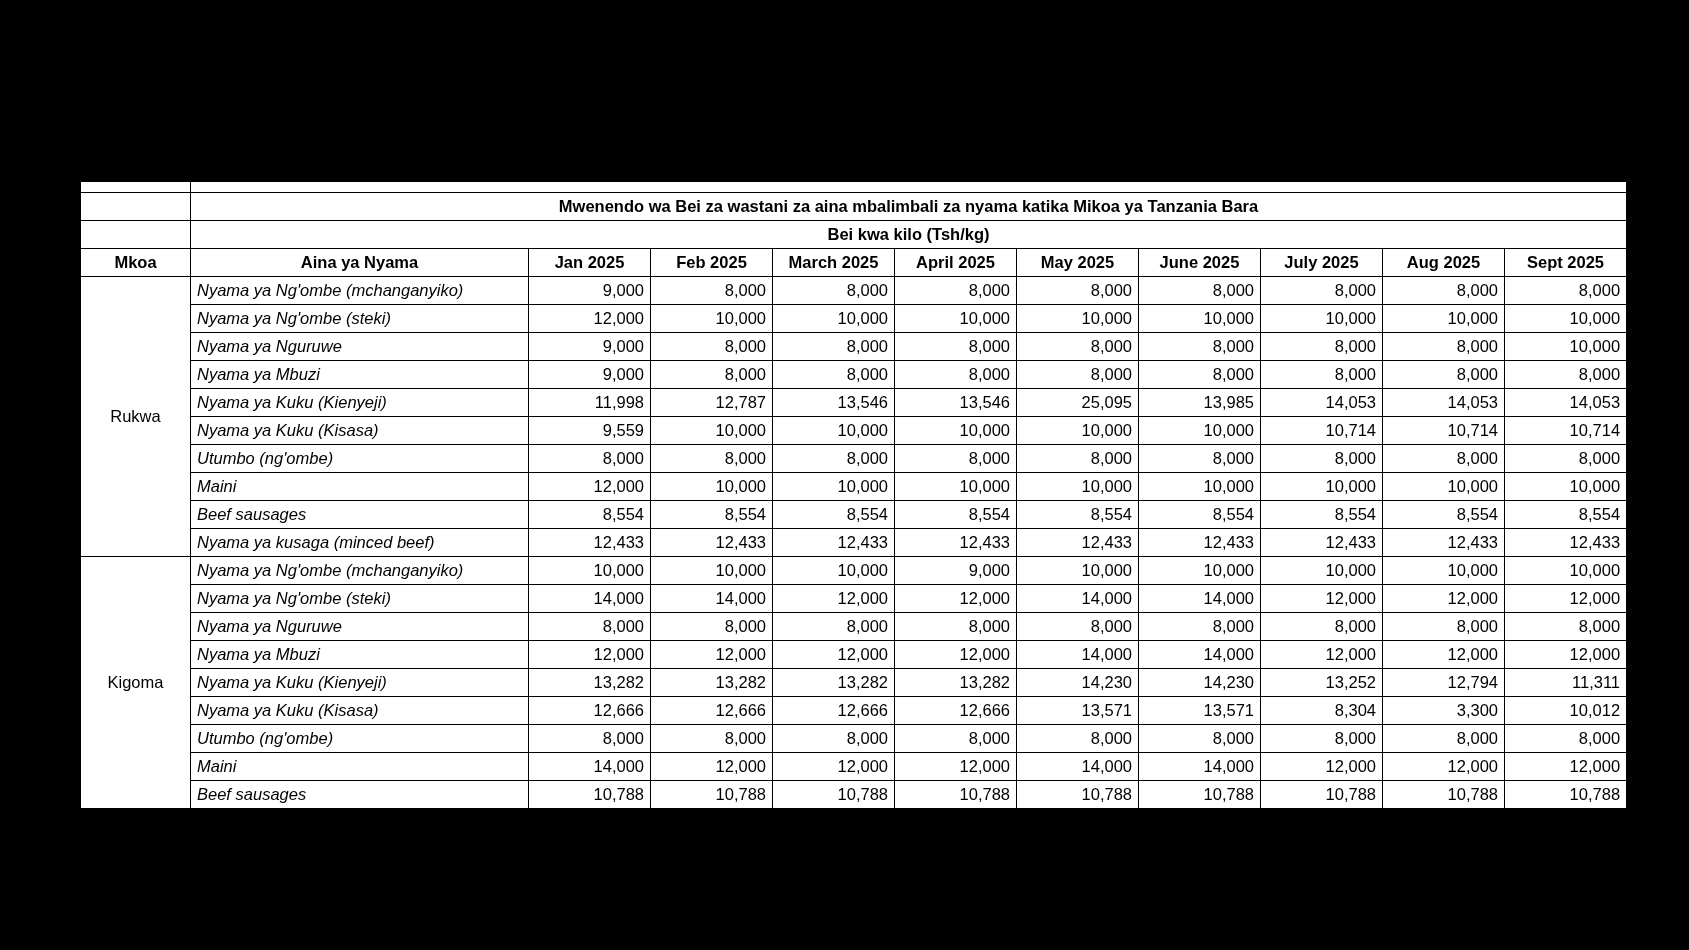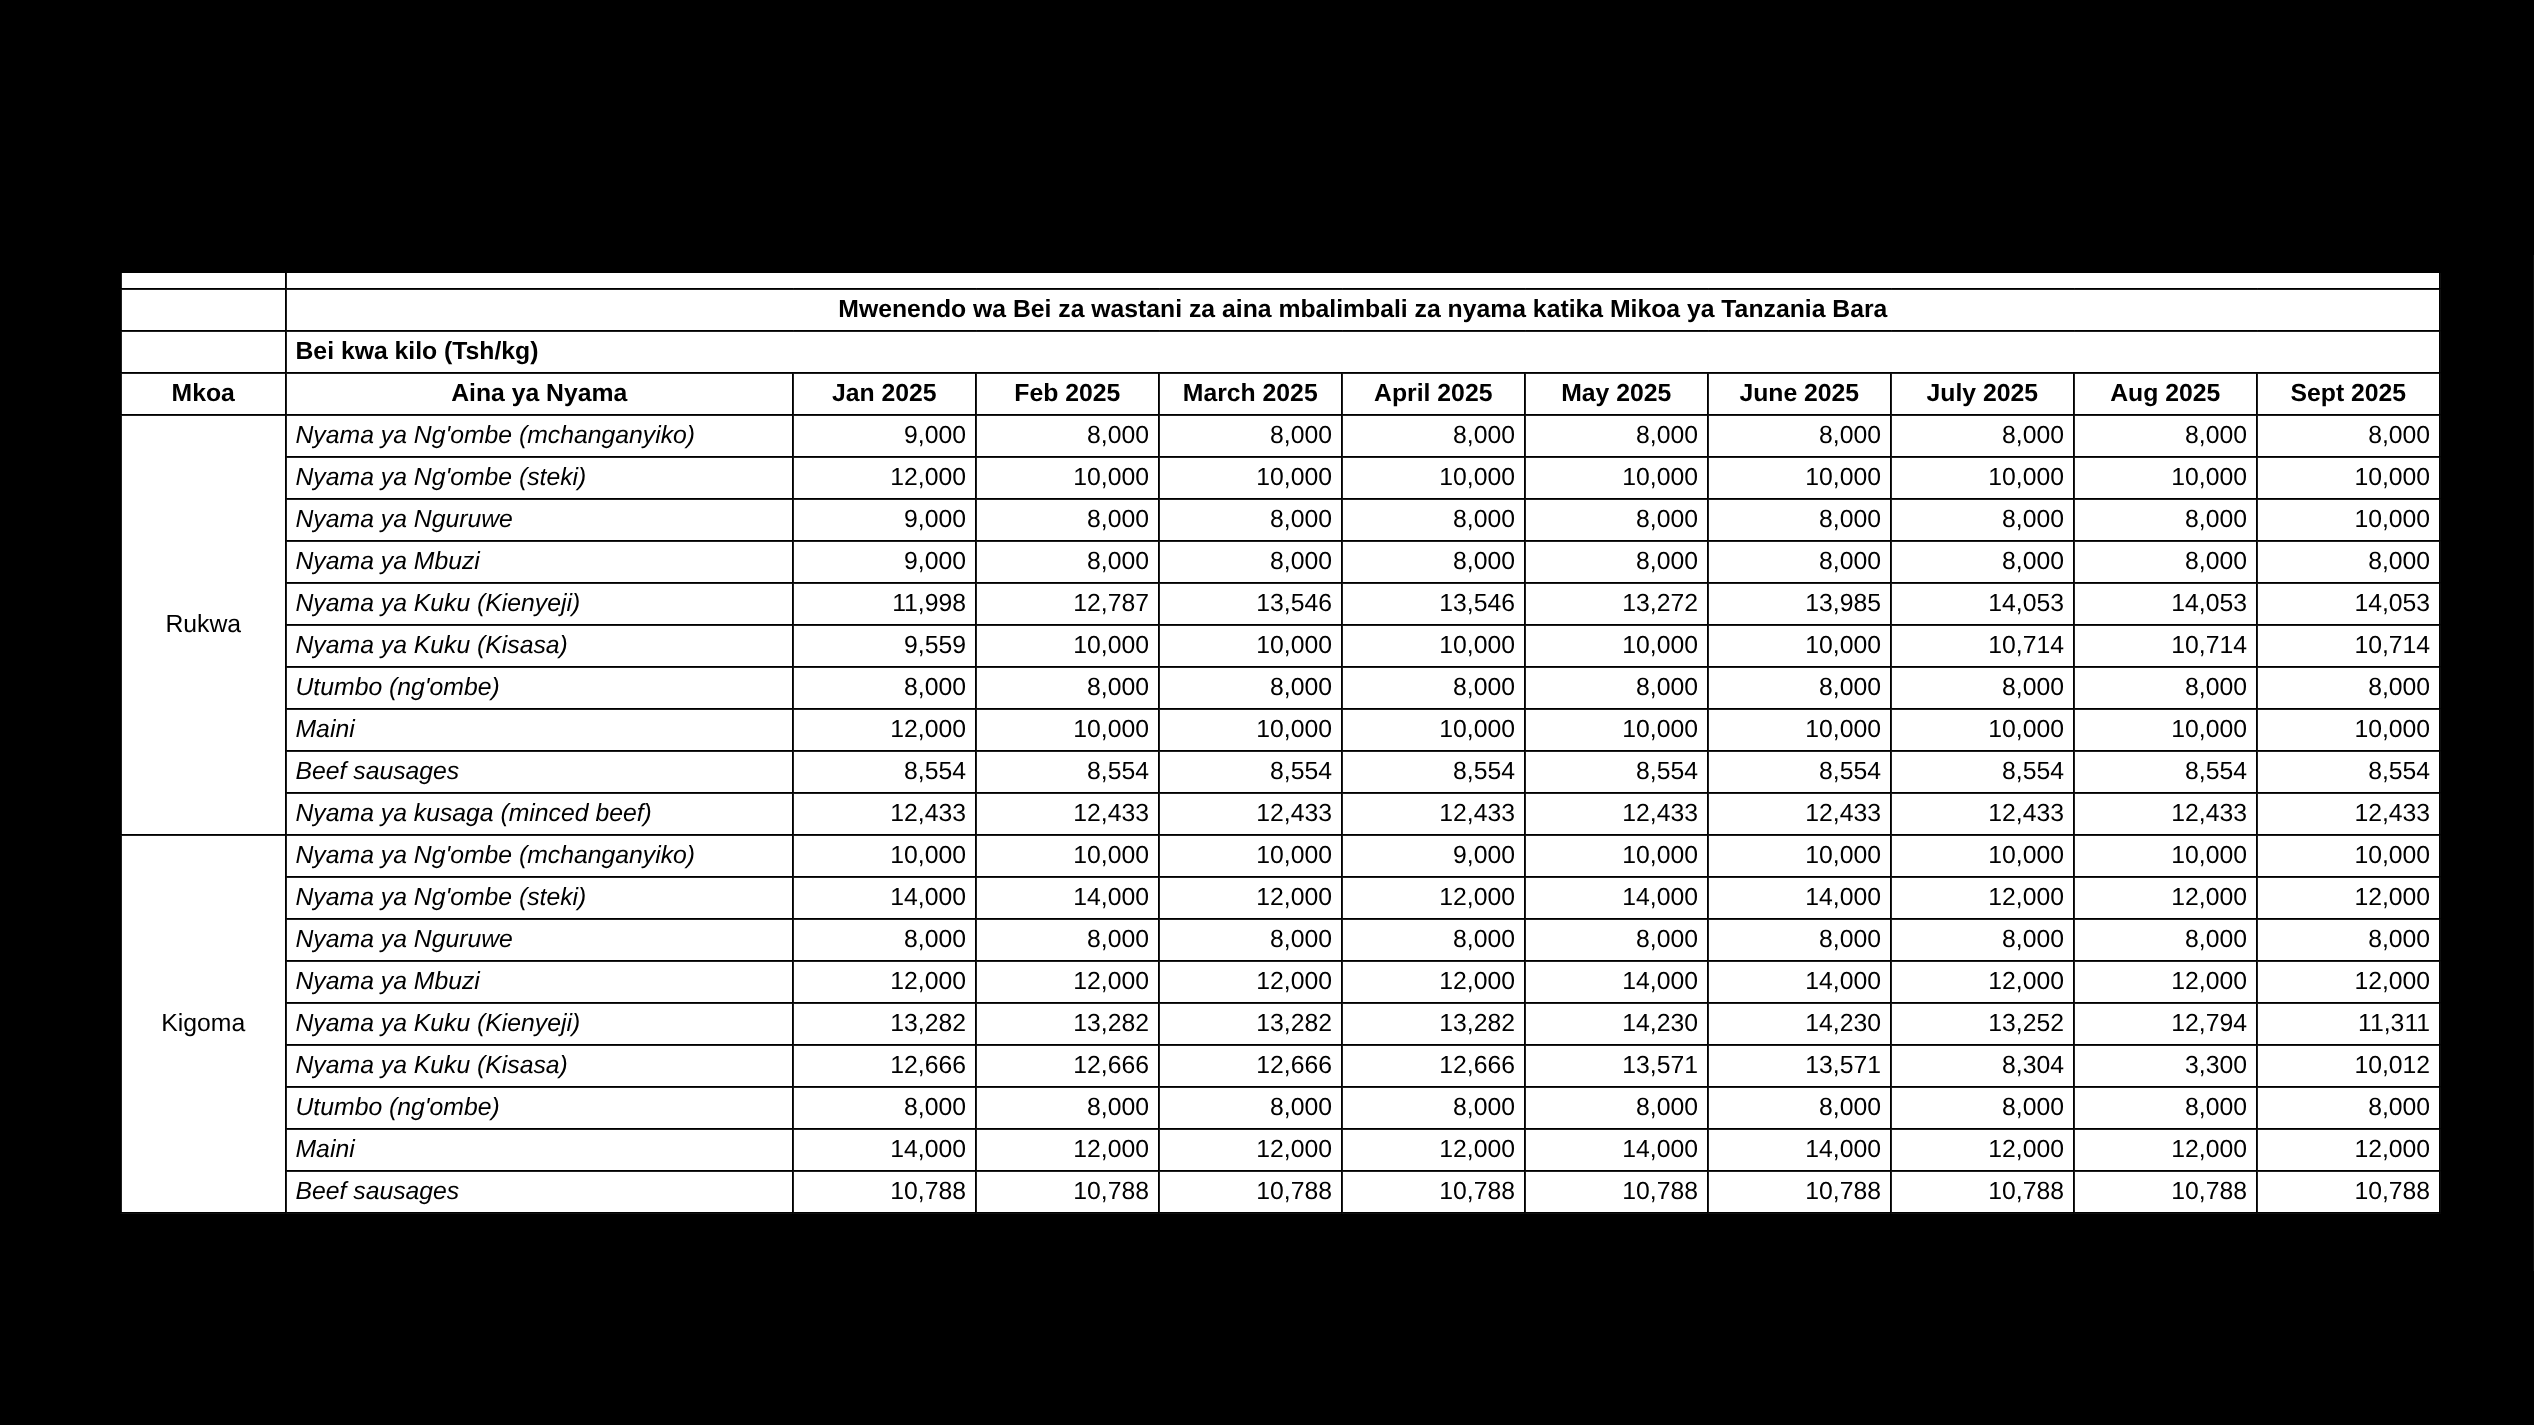--- a/index.html
+++ b/index.html
@@ -44,21 +44,21 @@
     padding: 0;
     border-top: none;
   }
   td.title-cell {
     text-align: center;
     font-weight: bold;
     font-size: 17px;
     height: 30px;
   }
   td.subtitle-cell {
-    text-align: left;
+    text-align: center;
     font-weight: bold;
     font-size: 17px;
     height: 30px;
   }
   td.hdr {
     text-align: center;
     font-weight: bold;
     font-size: 17px;
     height: 30px;
   }
@@ -176,21 +176,21 @@
         <td class="num">8,000</td>
         <td class="num">8,000</td>
         <td class="num">8,000</td>
       </tr>
       <tr>
         <td class="meat">Nyama ya Kuku (Kienyeji)</td>
         <td class="num">11,998</td>
         <td class="num">12,787</td>
         <td class="num">13,546</td>
         <td class="num">13,546</td>
-        <td class="num">13,272</td>
+        <td class="num">25,095</td>
         <td class="num">13,985</td>
         <td class="num">14,053</td>
         <td class="num">14,053</td>
         <td class="num">14,053</td>
       </tr>
       <tr>
         <td class="meat">Nyama ya Kuku (Kisasa)</td>
         <td class="num">9,559</td>
         <td class="num">10,000</td>
         <td class="num">10,000</td>

